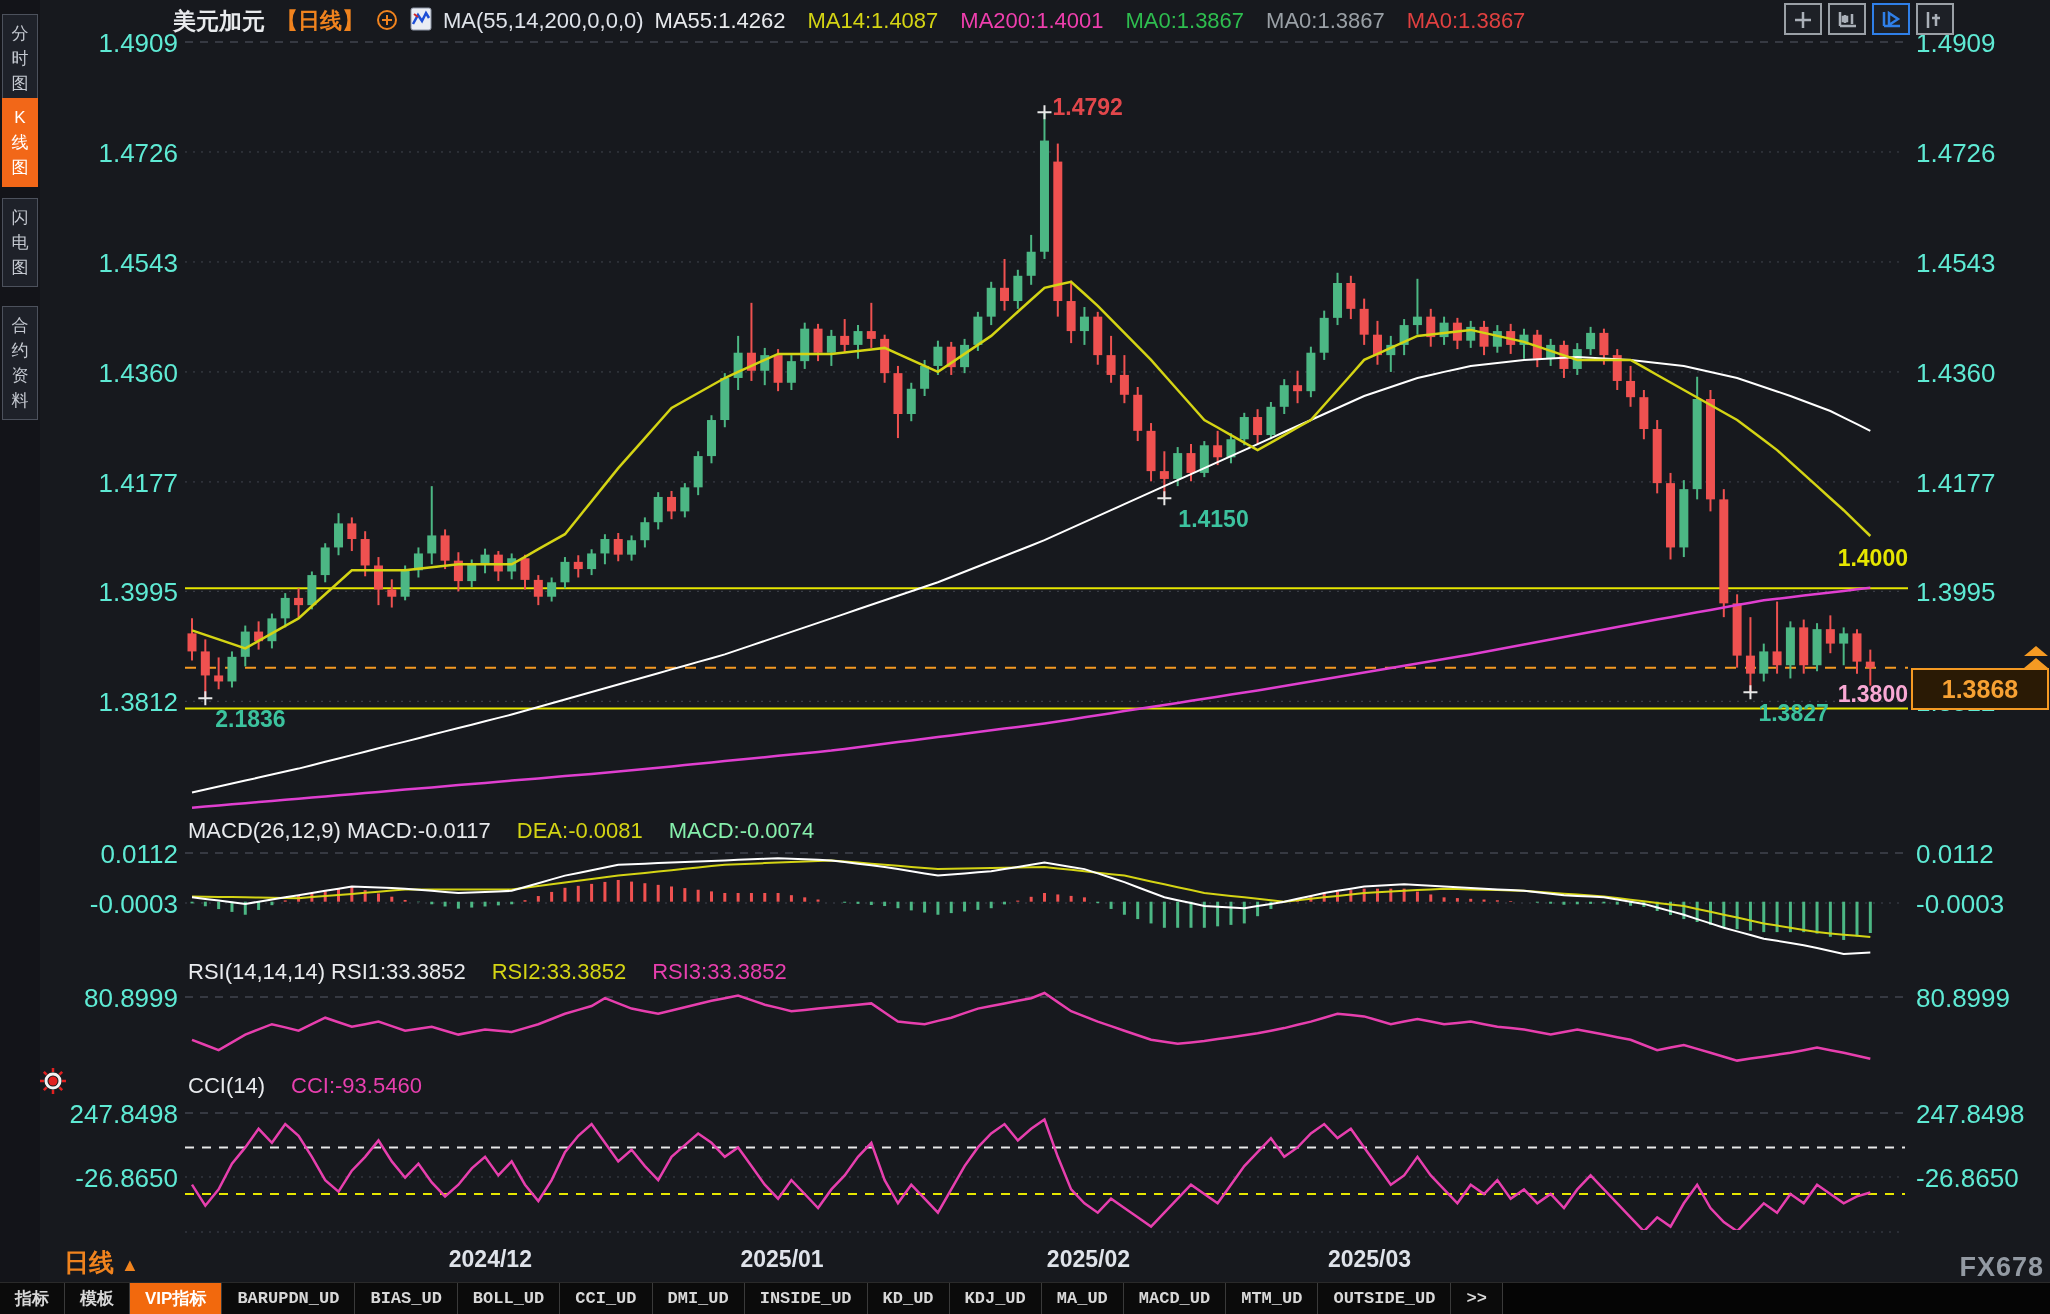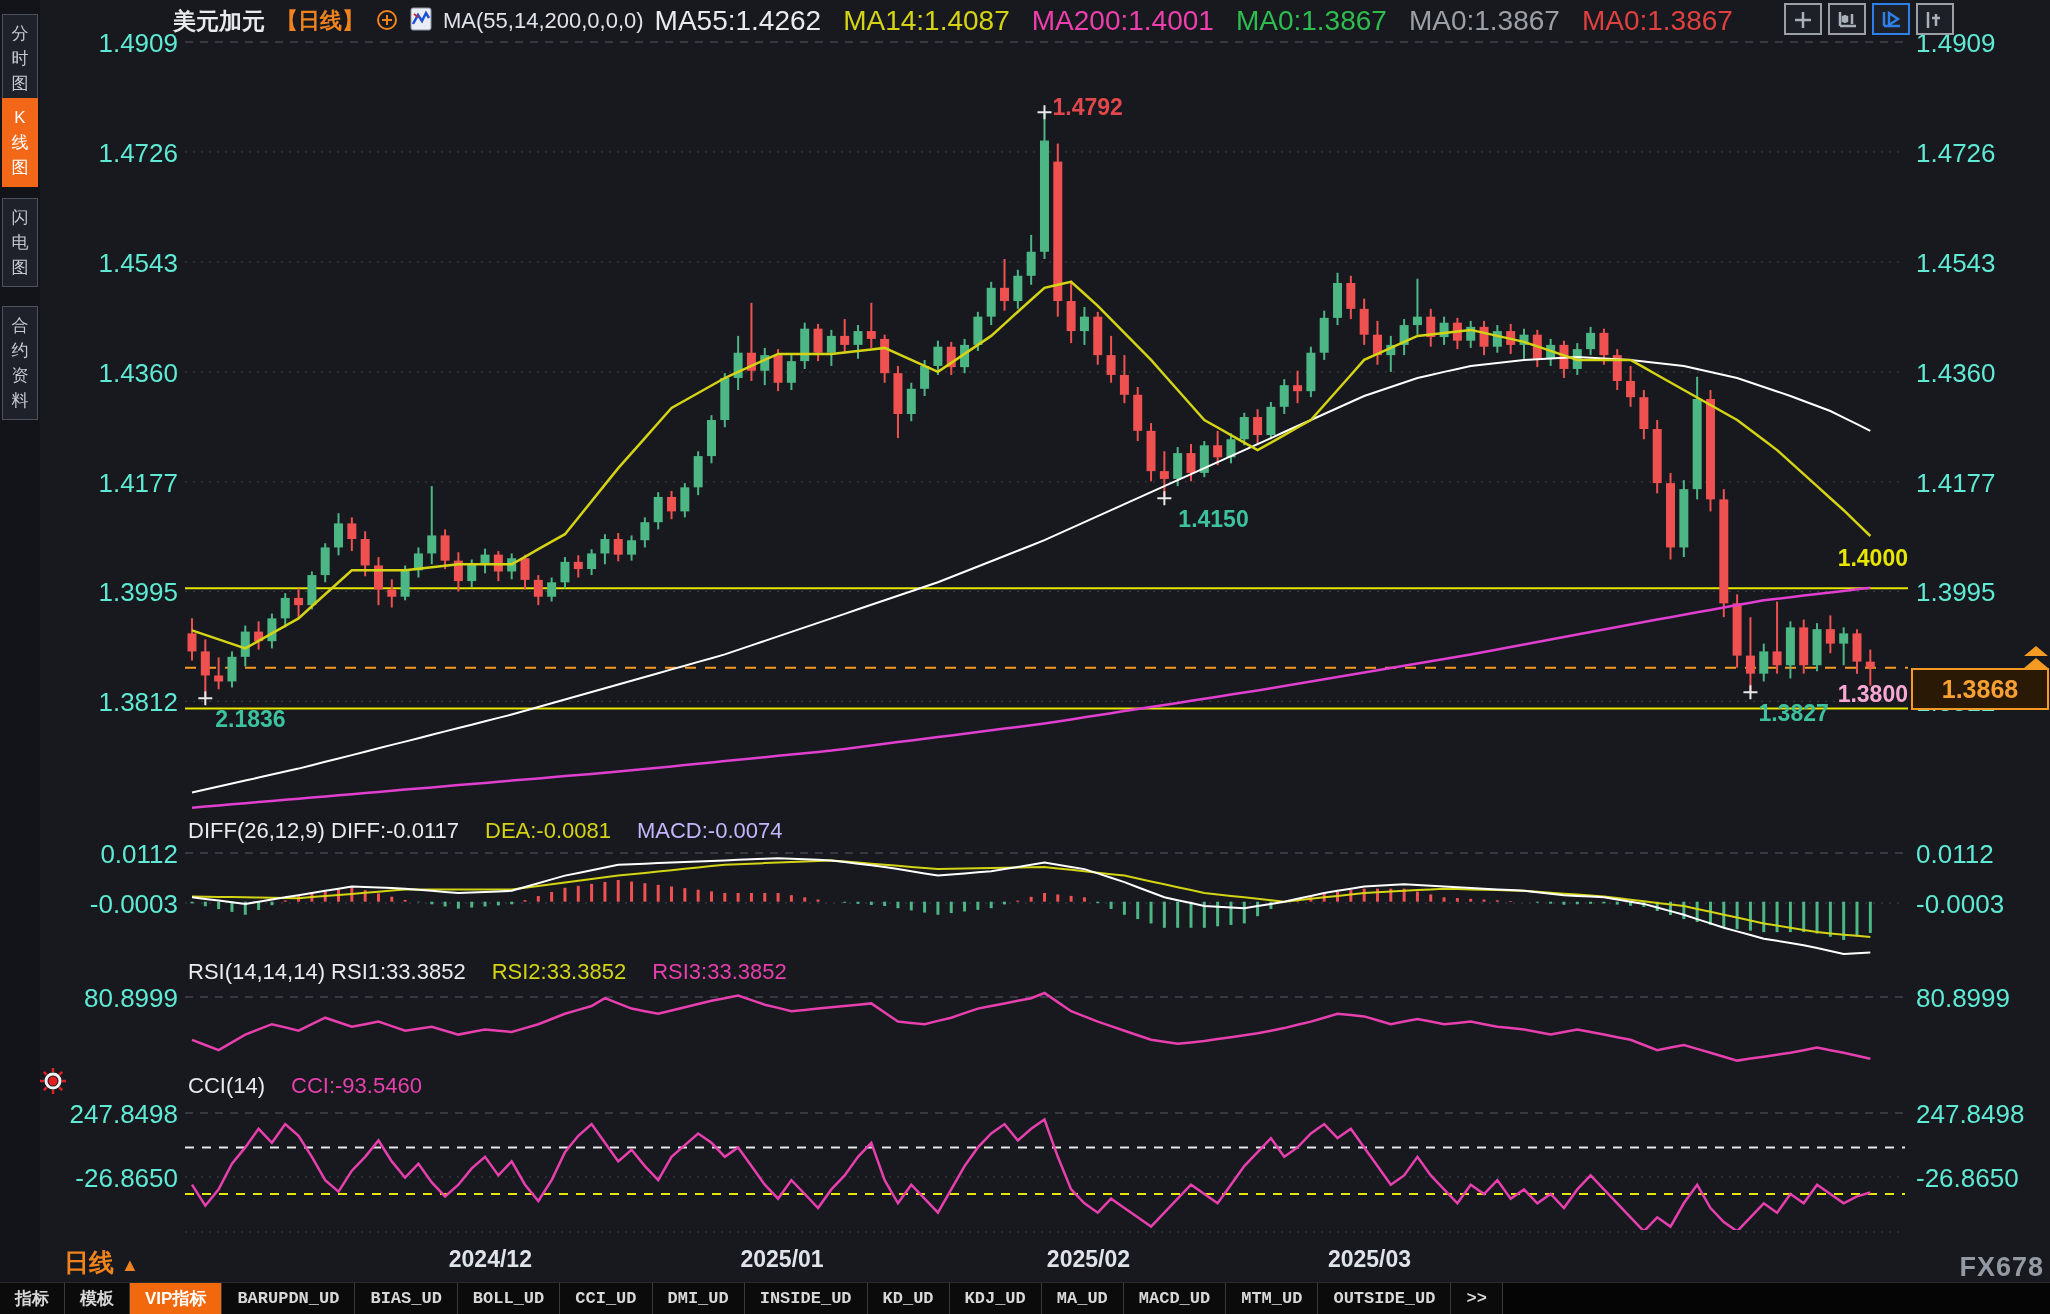--- a/index.html
+++ b/index.html
@@ -11,21 +11,21 @@
              background:#1e2129;color:#c5c9d1;font-size:17px;line-height:25px;text-align:center;
              cursor:pointer;}
   .side-item.active{background:#f26718;border-color:#f26718;color:#fff;}
   
   #header{position:absolute;left:173px;top:5px;height:32px;display:flex;align-items:center;
           gap:11px;z-index:20;white-space:nowrap;}
   #sym{color:#e8eaed;font-size:23px;font-weight:700;}
   #period-tag{color:#f0831e;font-size:22px;font-weight:700;}
   .hicon{display:inline-block;}
   #ma-settings{color:#dfe3ea;font-size:22px;}
-  .ma-val{font-size:28px;font-weight:500;margin-top:24px;}
+  .ma-val{font-size:22px;font-weight:500;margin-top:24px;}
   
   #toolbar{position:absolute;left:1784px;top:3px;display:flex;gap:6px;z-index:20;}
   .tool-btn{width:34px;height:28px;background:#1d2026;border:2px solid #9aa0a6;display:flex;
             align-items:center;justify-content:center;cursor:pointer;}
   .tool-btn.active{border-color:#2f7fe8;}
   
   .abs{position:absolute;white-space:nowrap;z-index:12;}
   .tick{color:#5eead4;font-size:26px;font-weight:400;}
   .tick.left{text-align:right;width:110px;}
   .ann{font-size:23px;font-weight:700;}
@@ -567,21 +567,21 @@
       <div class="abs tick left" style="left: 68px; top: 1099px;">247.8498</div>
       <div class="abs tick" style="left: 1916px; top: 1099px;">247.8498</div>
       <div class="abs tick left" style="left: 68px; top: 1162.99px;">-26.8650</div>
       <div class="abs tick" style="left: 1916px; top: 1162.99px;">-26.8650</div>
       <div class="abs ann" style="color: rgb(226, 71, 75); left: 1052.48px; top: 94px;">1.4792</div>
       <div class="abs ann" style="color: rgb(60, 194, 158); left: 1178.36px; top: 506.159px;">1.4150</div>
       <div class="abs ann" style="color: rgb(60, 194, 158); left: 215.32px; top: 706.292px;">2.1836</div>
       <div class="abs ann" style="color: rgb(60, 194, 158); left: 1758.44px; top: 700.282px;">1.3827</div>
       <div class="abs ann" style="color: rgb(230, 230, 0); left: 1836px; top: 545px; width: 72px; text-align: right;">1.4000</div>
       <div class="abs ann" style="color: #f9a8d4; left: 1836px; top: 680.509px; width: 72px; text-align: right;">1.3800</div>
-      <div class="abs ind-row" style="left: 188px; top: 818px;"><span style="color: rgb(232, 234, 237);">DIFF(26,12,9) DIFF:-0.0117</span><span style="color: rgb(212, 212, 20);">DEA:-0.0081</span><span style="color: #c4b5fd;">MACD:-0.0074</span></div>
+      <div class="abs ind-row" style="left: 188px; top: 818px;"><span style="color: rgb(232, 234, 237);">MACD(26,12,9) MACD:-0.0117</span><span style="color: rgb(212, 212, 20);">DEA:-0.0081</span><span style="color: #86efac;">MACD:-0.0074</span></div>
       <div class="abs ind-row" style="left: 188px; top: 959px;"><span style="color: rgb(232, 234, 237);">RSI(14,14,14) RSI1:33.3852</span><span style="color: rgb(212, 212, 20);">RSI2:33.3852</span><span style="color: rgb(231, 63, 174);">RSI3:33.3852</span></div>
       <div class="abs ind-row" style="left: 188px; top: 1073px;"><span style="color: rgb(232, 234, 237);">CCI(14)</span><span style="color: rgb(231, 63, 174);">CCI:-93.5460</span></div>
       <div class="abs date-lbl" style="left: 490.368px; top: 1246px;">2024/12</div>
       <div class="abs date-lbl" style="left: 782.076px; top: 1246px;">2025/01</div>
       <div class="abs date-lbl" style="left: 1088.44px; top: 1246px;">2025/02</div>
       <div class="abs date-lbl" style="left: 1369.49px; top: 1246px;">2025/03</div>
       <div class="abs date-lbl" style="left: 1663.86px; top: 1310px; text-align: right;">2025/04</div>
     </div>
 
   <div id="price-tag" class="abs">1.3868</div>

